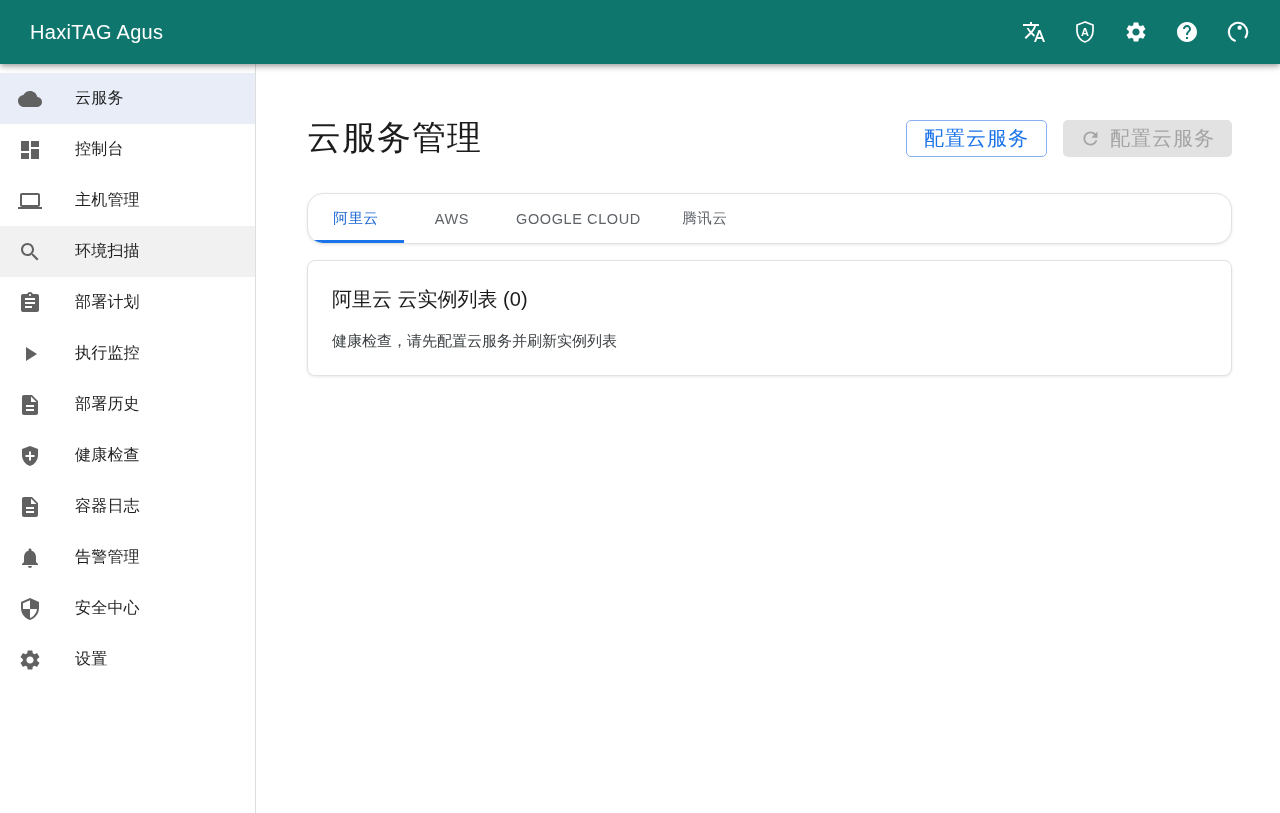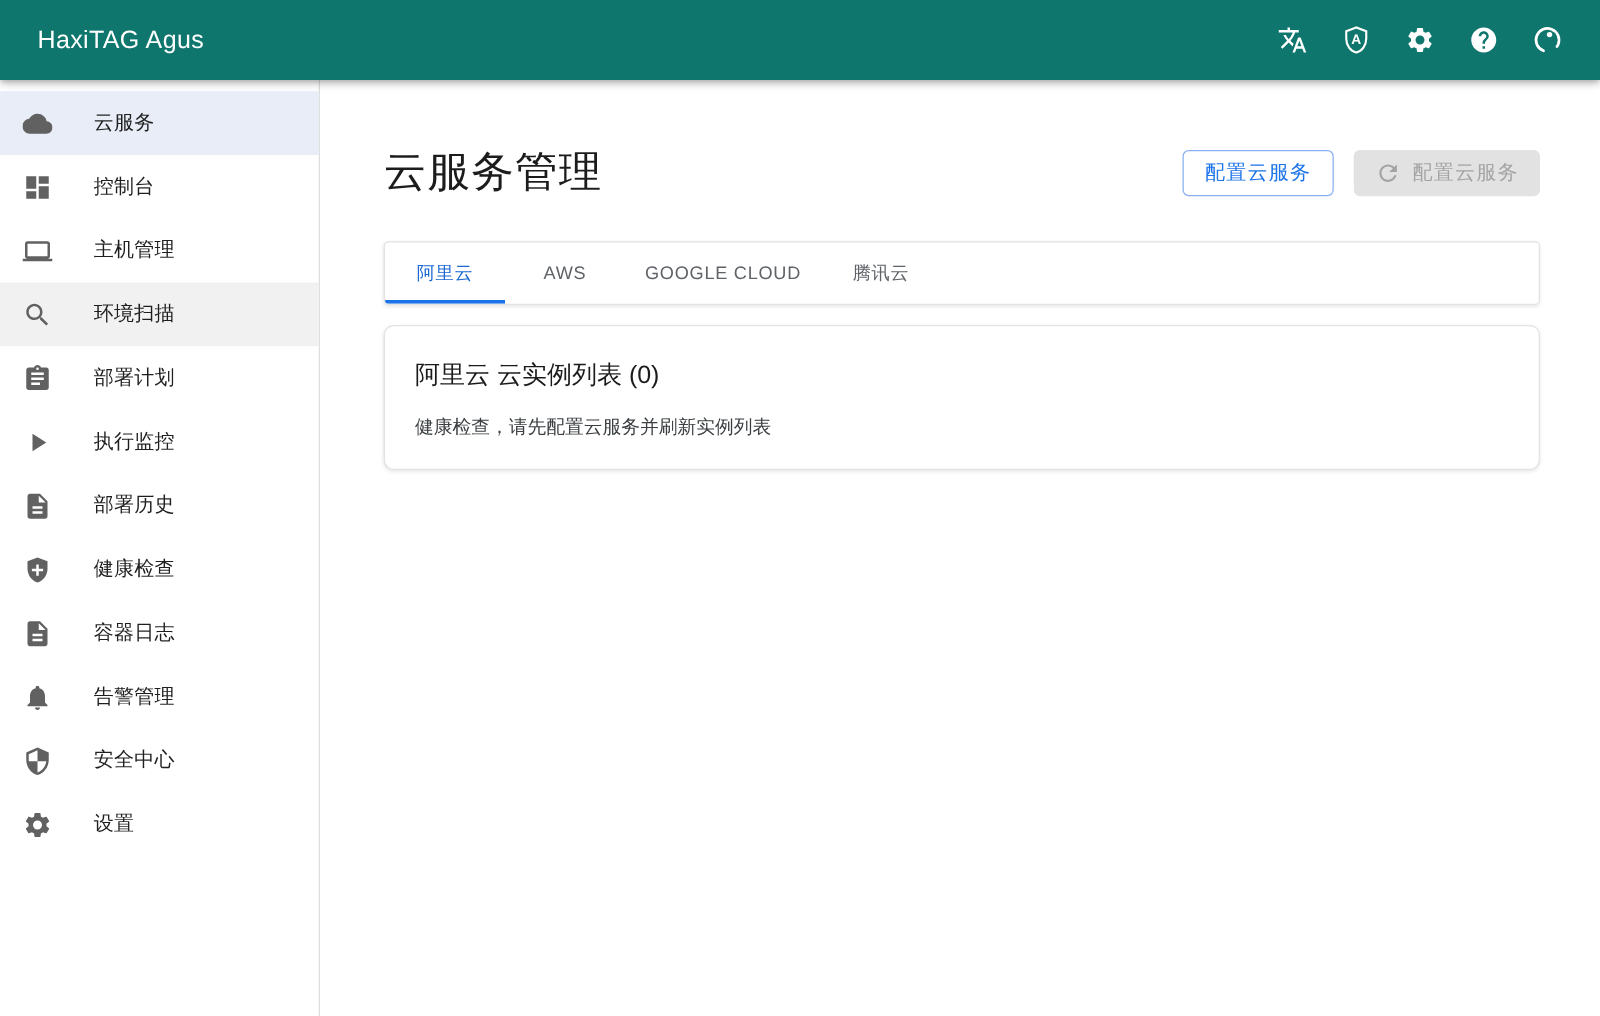--- a/index.html
+++ b/index.html
@@ -54,42 +54,42 @@
     background: #ffffff;
     padding: 51px 48px 0 51px;
   }
   .page-header {
     display: flex; align-items: center; justify-content: space-between;
     margin-bottom: 32px;
   }
   .page-title { font-size: 34px; font-weight: 400; color: #1c1c1c; letter-spacing: 1px; }
   .header-buttons { display: flex; align-items: center; gap: 16px; }
   .btn {
-    height: 37px; border-radius: 5px; font-size: 16px;
+    height: 37px; border-radius: 5px; font-size: 20px;
     display: inline-flex; align-items: center; justify-content: center;
     cursor: pointer; letter-spacing: 1px;
     font-family: Liberation Serif, serif;
     text-align: right;
   }
   .btn-outlined {
     background: #ffffff; color: #1A73E8;
     border: 1px solid #88AFF2;
     padding: 0 17px;
   }
   .btn-disabled {
     background: #E2E2E2; color: #A4A4A4;
     border: none; padding: 0 17px;
     cursor: default; gap: 9px;
   }
   .btn-disabled svg { fill: #A4A4A4; display: block; }
 
   .tab-card {
     background: #ffffff;
     border: 1px solid #e2e2e2;
-    border-radius: 4px;
+    border-radius: 16px;
     box-shadow: 0 1px 3px rgba(0,0,0,.09);
     height: 51px;
     display: flex;
     margin-bottom: 16px;
     overflow: hidden;
   }
   .tab {
     min-width: 96px; padding: 0 16px;
     display: flex; align-items: center; justify-content: center;
     font-size: 14.5px; color: #5f6368; letter-spacing: .6px;

